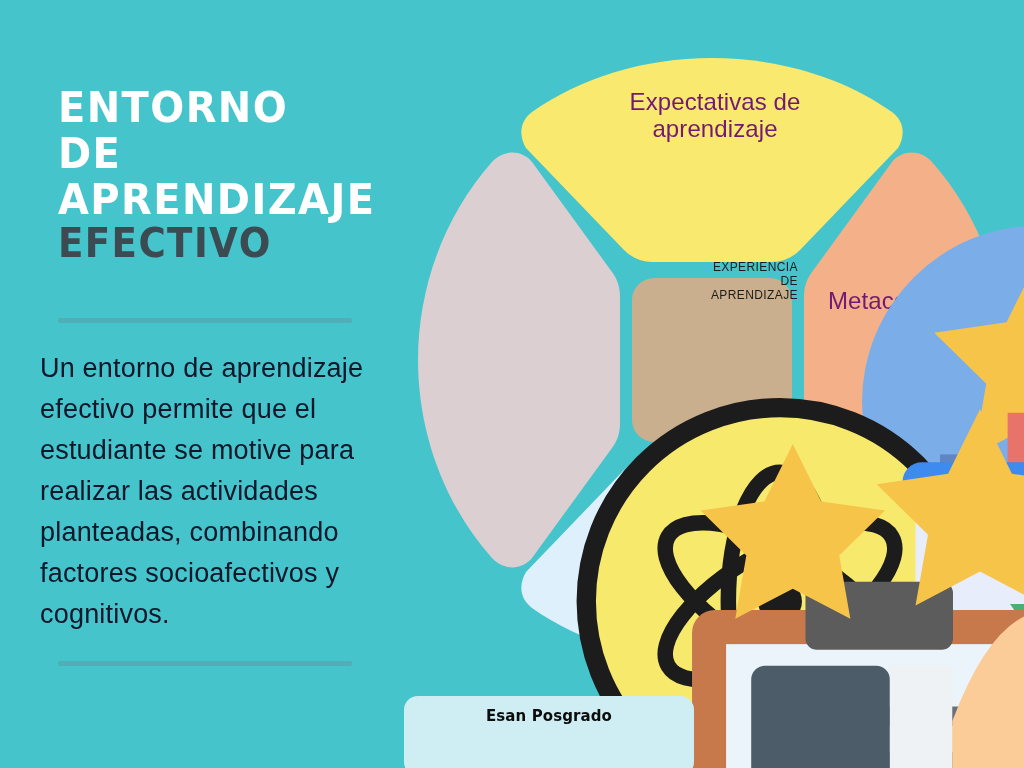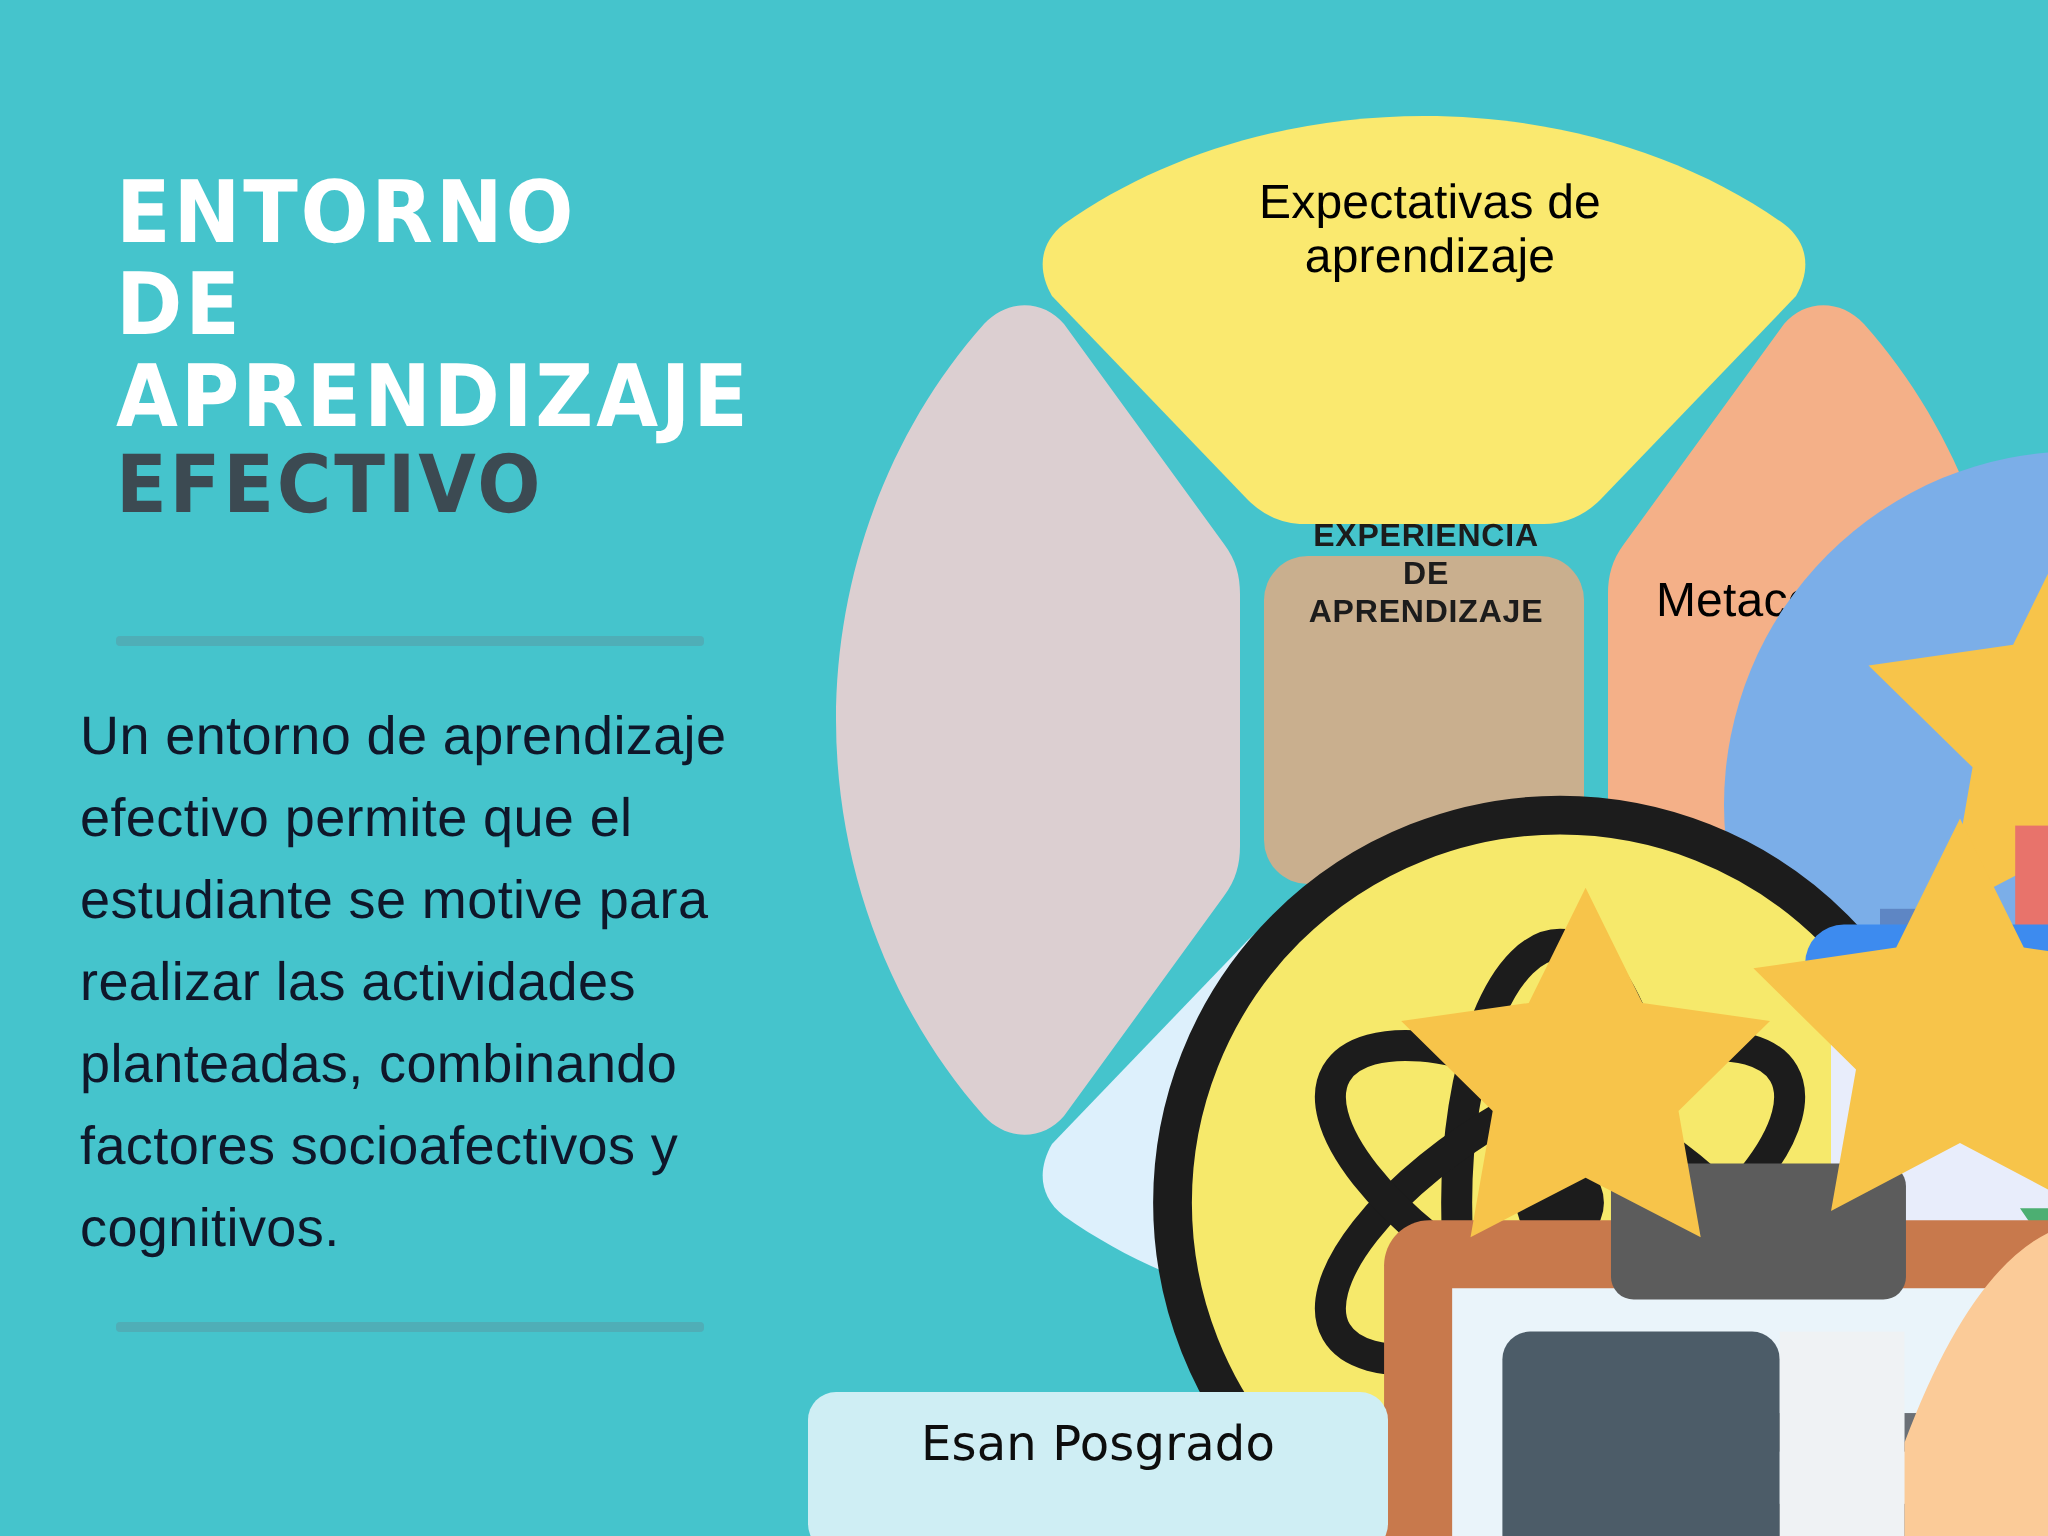--- a/index.html
+++ b/index.html
@@ -54,42 +54,41 @@
   #diagram {
     position:absolute;
     left:400px; top:50px;
     width:624px; height:620px;
   }
   #diagram svg { display:block; width:624px; height:620px; }
 
   .petal-label {
     position:absolute;
     text-align:center;
-    color:#000000;
+    color:#701a75;
     font-size:24px;
     line-height:1.14;
     letter-spacing:.1px;
     white-space:pre-line;
   }
   #label-top    { left:170px; top:38px;  width:290px; }
   #label-left   { left:10px;  top:220px; width:230px; }
   #label-right  { left:388px; top:237px; width:236px; }
   #label-bottom { left:185px; top:418px; width:260px; }
 
   #label-center {
     position:absolute;
     left:228px; top:210px;
     width:170px;
-    text-align:center;
+    text-align:right;
     color:#1C1C1C;
-    font-size:16px;
+    font-size:12px;
     line-height:1.18;
     letter-spacing:.4px;
     white-space:pre-line;
-    font-weight:bold;
   }
 
   .icon-holder { position:absolute; }
   #icon-top    { left:254px; top:110px; width:120px; height:110px; }
   #icon-left   { left:68px;  top:293px; width:96px;  height:96px; }
   #icon-right  { left:436px; top:296px; width:96px;  height:96px; }
   #icon-bottom { left:258px; top:477px; width:110px; height:100px; }
   #icon-center { left:268px; top:285px; width:90px;  height:70px; }
   .icon-holder svg { display:block; width:100%; height:100%; }
 
@@ -102,22 +101,22 @@
     border-radius:14px;
     display:flex;
     flex-direction:column;
     align-items:center;
     justify-content:flex-start;
     padding-top:11px;
   }
   #footer-badge span {
     display:block;
     font-family:"DejaVu Sans", sans-serif;
-    font-weight:normal;
-    font-size:24px;
+    font-weight:bold;
+    font-size:15px;
     line-height:1.33;
     color:#0D0D0D;
     letter-spacing:.1px;
   }
 </style>
 </head>
 <body>
 
 <div id="left-col">
   <div id="title-block">

